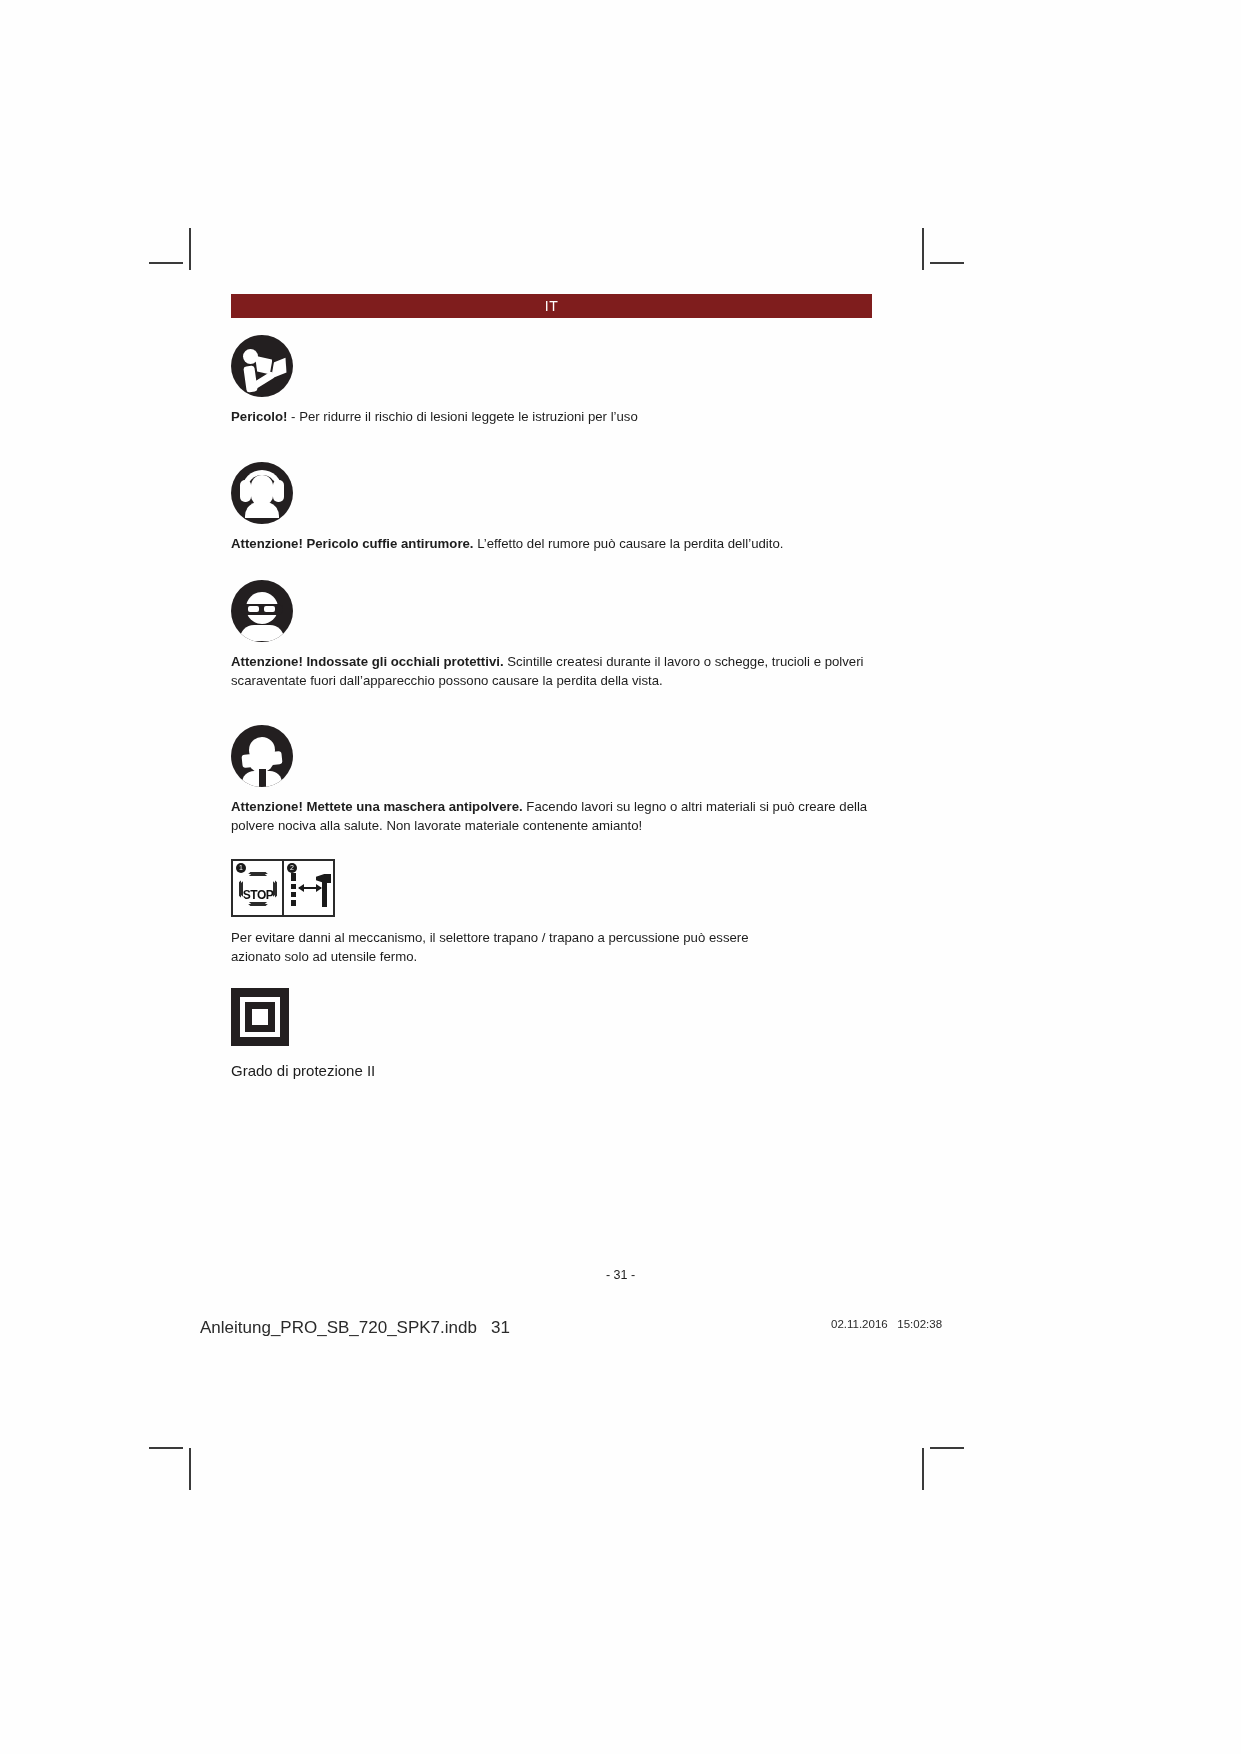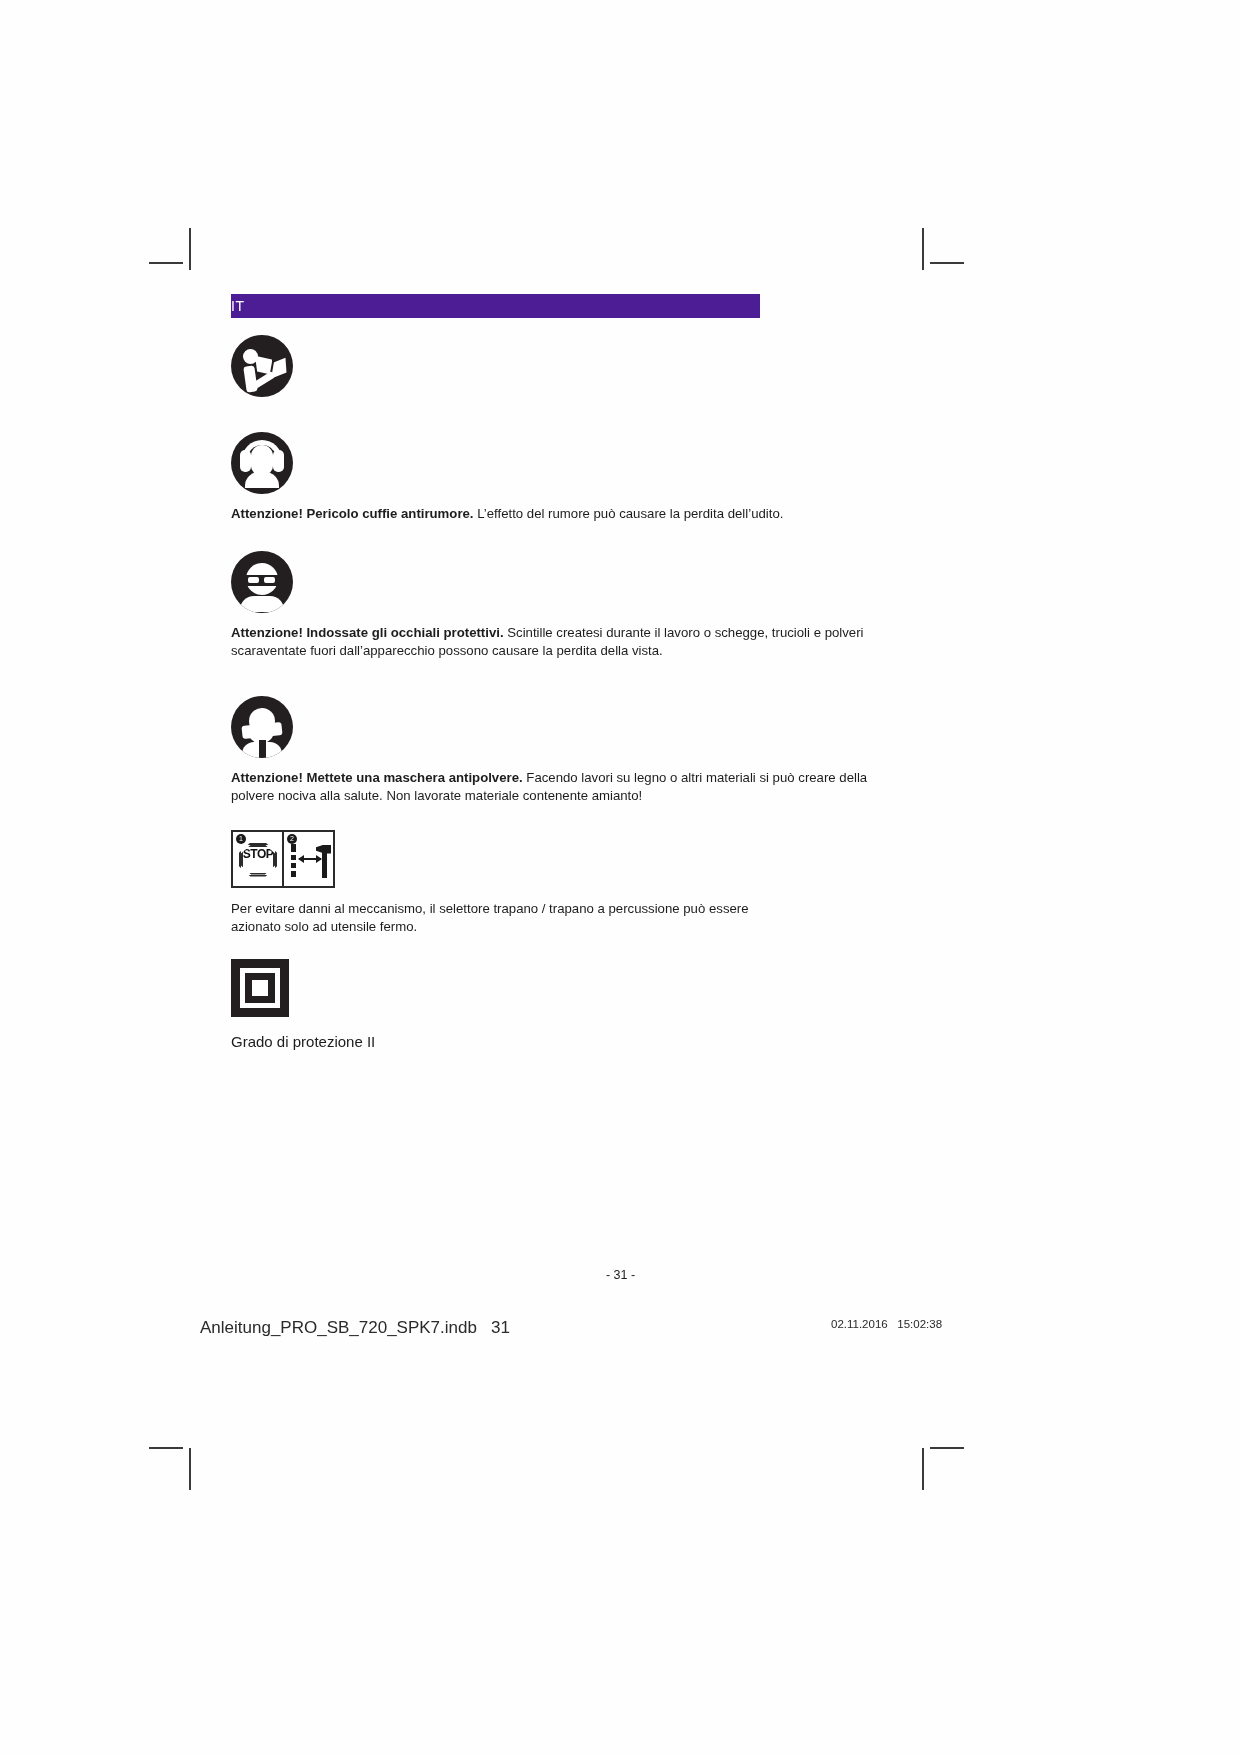--- a/index.html
+++ b/index.html
@@ -38,29 +38,29 @@
   .mark-bl-v { left: 189px; top: 1448px; }
   .mark-bl-h { left: 149px; top: 1447px; }
   .mark-br-v { left: 922px; top: 1448px; }
   .mark-br-h { left: 930px; top: 1447px; }
 
   
   .lang-banner {
     position: absolute;
     left: 231px;
     top: 294px;
-    width: 529px;
+    width: 641px;
     height: 24px;
-    background: #4c1d95;
+    background: #7f1d1d;
     color: #ffffff;
     font-size: 14px;
     letter-spacing: 0.5px;
     display: flex;
     align-items: center;
-    justify-content: flex-start;
+    justify-content: center;
   }
 
   
   .content {
     position: absolute;
     left: 231px;
     top: 332px;
     width: 645px;
   }
 
@@ -274,21 +274,21 @@
     align-items: center;
     justify-content: center;
   }
   .octagon-inner {
     width: 100%; height: 100%;
     background: #fff;
     clip-path: polygon(30% 0,70% 0,100% 30%,100% 70%,70% 100%,30% 100%,0 70%,0 30%);
     border: 2px solid #2b2b2b;
     box-sizing: border-box;
     display: flex;
-    align-items: flex-start;
+    align-items: flex-end;
     justify-content: center;
   }
   .stop-text {
     font-size: 12px;
     font-weight: bold;
     letter-spacing: -0.5px;
     color: #111;
     font-family: "Liberation Sans", sans-serif;
   }
   .bit2 {
@@ -415,20 +415,21 @@
       <div class="sym-wrap">
         <div class="circle-sym sym-manual">
           <div class="head"></div>
           <div class="body"></div>
           <div class="bookL"></div>
           <div class="bookR"></div>
           <div class="spine"></div>
           <div class="arm"></div>
         </div>
       </div>
+      <div class="caption"><b>Pericolo!</b><span>  - Per ridurre il rischio di lesioni leggete le istruzioni per l’uso</span></div>
     </div>
 
     <div class="block" style="margin-top:32px">
       <div class="sym-wrap">
         <div class="circle-sym sym-ear">
           <div class="band"></div>
           <div class="head"></div>
           <div class="shoulders"></div>
           <div class="cupL"></div>
           <div class="cupR"></div>

